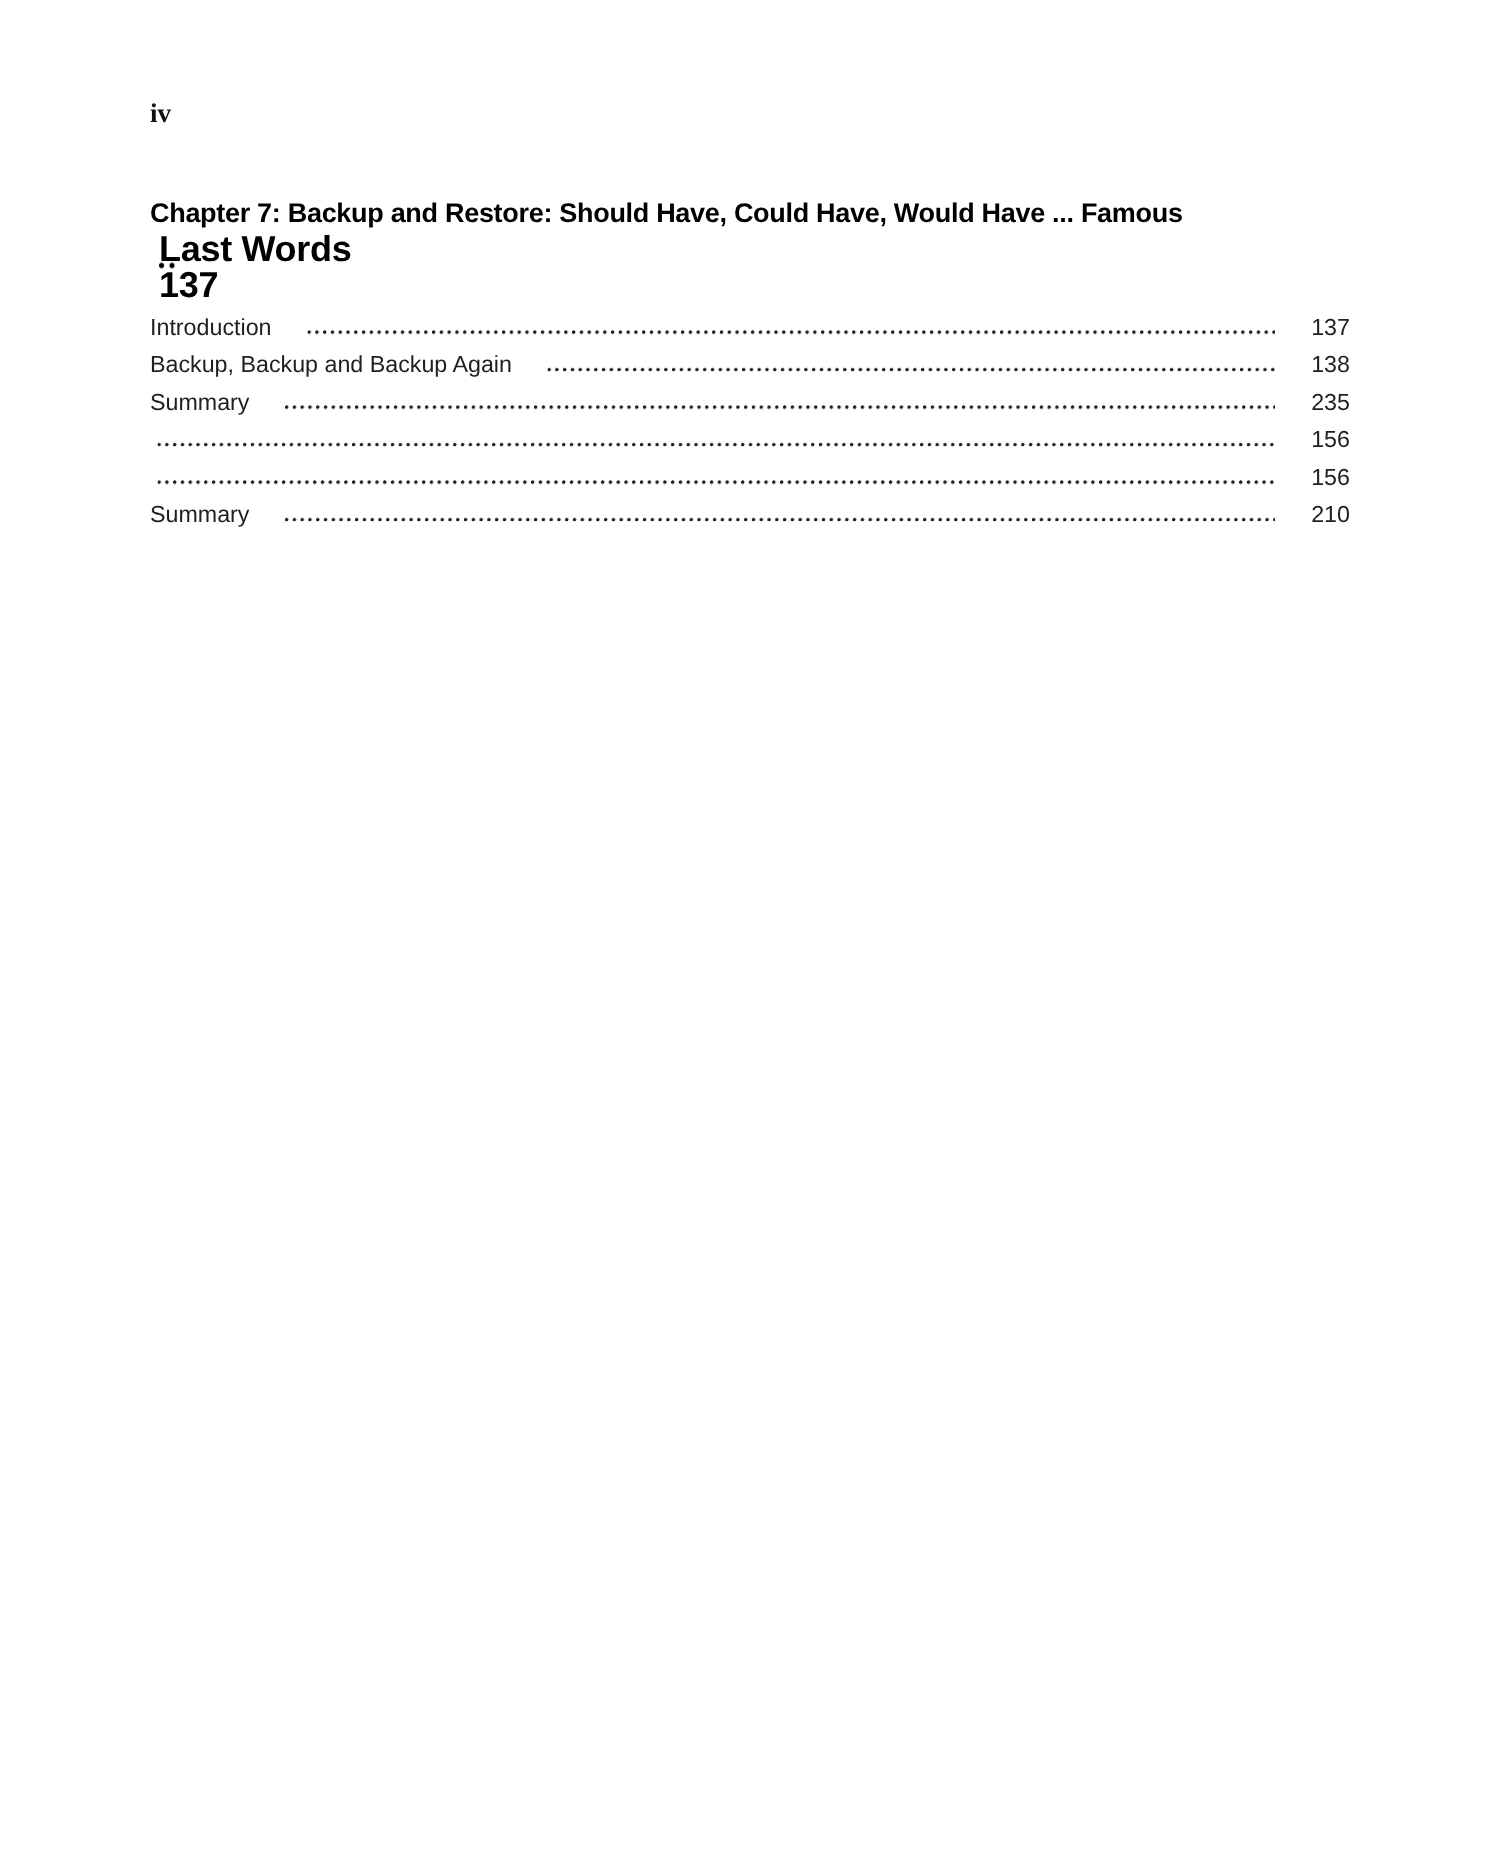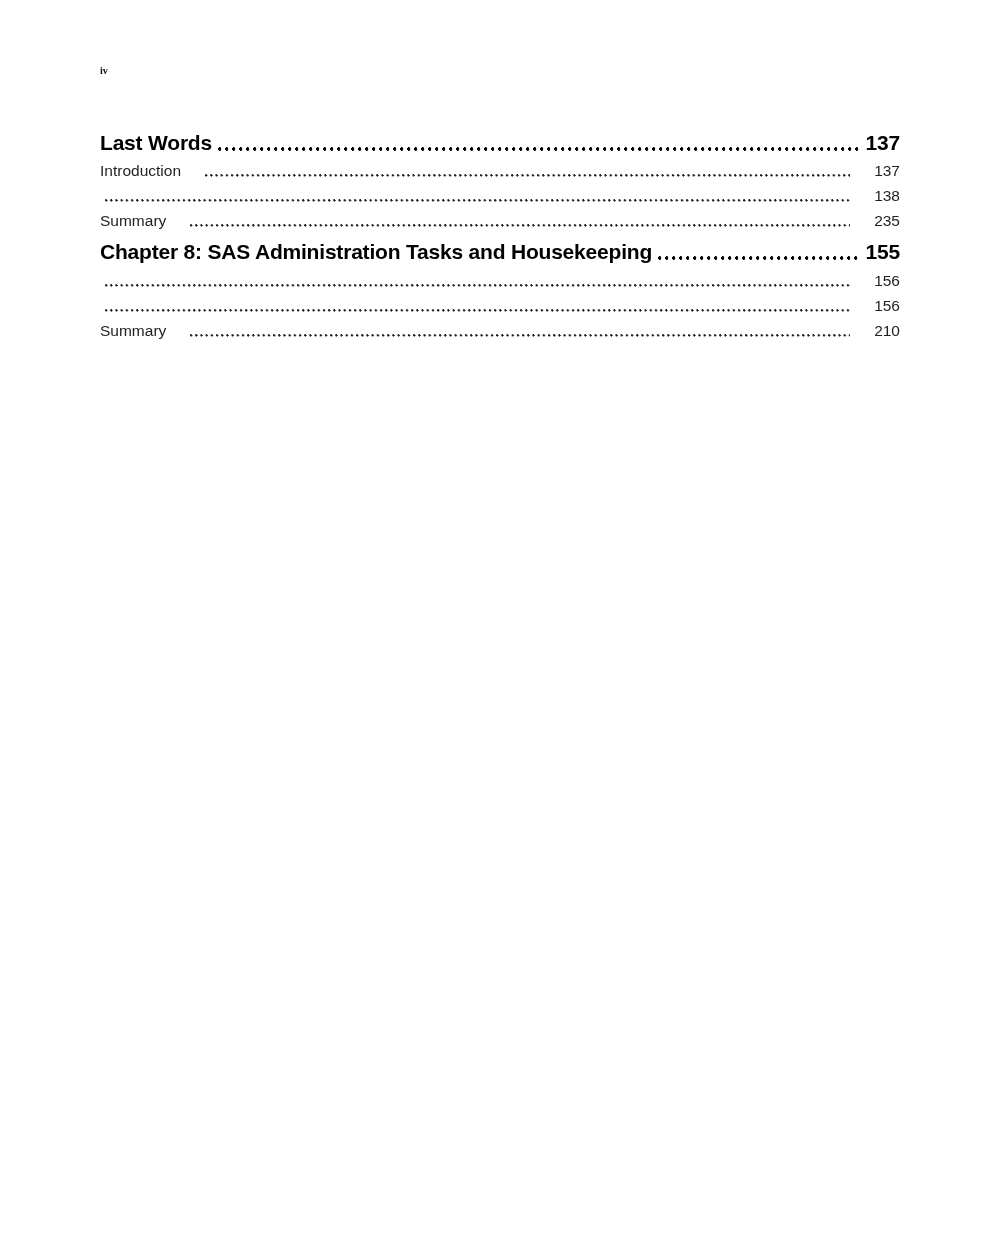--- a/index.html
+++ b/index.html
@@ -11,44 +11,45 @@
     font-family: "Liberation Sans", sans-serif;
     color: #1f1f1f;
     overflow: hidden;
   }
   .folio {
     position: absolute;
     top: 65px;
     left: 100px;
     font-family: "Liberation Serif", serif;
     font-weight: bold;
-    font-size: 10px;
+    font-size: 18px;
     color: #111;
   }
   .toc {
     position: absolute;
     top: 131px;
     left: 100px;
     width: 800px;
   }
   .toc-row { display: flex; align-items: baseline; }
   .chapter-heading {
     font-weight: bold;
     font-size: 18px;
     line-height: 23.5px;
     letter-spacing: -0.2px;
     color: #000;
     margin-bottom: 3px;
   }
   .ch-row {
     font-weight: bold;
-    font-size: 21px;
+    font-size: 24px;
     line-height: 24px;
     letter-spacing: -0.2px;
     color: #000;
+    flex-direction: column;
   }
   .ch-line1 { white-space: nowrap; }
   .ch8 { margin-top: 7px; margin-bottom: 4px; }
   .entry { font-size: 15.5px; line-height: 25px; color: #1f1f1f; gap: 19px; }
   .entry-title, .ch-text { white-space: nowrap; }
   .pagenum { white-space: nowrap; }
   .leader {
     flex: 1 1 auto;
     min-width: 12px;
     position: relative;
@@ -76,47 +77,44 @@
 </head>
 <body>
 
 <div class="page">
 
   <div class="folio">iv</div>
 
   <div class="toc">
 
     <div class="chapter-heading">
+      <div class="ch-line1">Chapter 7: Backup and Restore: Should Have, Could Have, Would Have ... Famous</div>
       <div class="toc-row ch-row">
         <span class="ch-text">Last Words</span>
         <span class="leader leader-bold"></span>
         <span class="pagenum">137</span>
       </div>
     </div>
 
     <div class="toc-row entry">
       <span class="entry-title">Introduction</span>
       <span class="leader"></span>
       <span class="pagenum">137</span>
     </div>
     <div class="toc-row entry">
+      <span class="entry-title">Backup, Backup and Backup Again</span>
       <span class="leader"></span>
       <span class="pagenum">138</span>
     </div>
     <div class="toc-row entry">
       <span class="entry-title">Summary</span>
       <span class="leader"></span>
       <span class="pagenum">235</span>
     </div>
 
-    <div class="toc-row ch-row ch8">
-      <span class="ch-text">Chapter 8: SAS Administration Tasks and Housekeeping</span>
-      <span class="leader leader-bold"></span>
-      <span class="pagenum">155</span>
-    </div>
 
     <div class="toc-row entry">
       <span class="leader"></span>
       <span class="pagenum">156</span>
     </div>
     <div class="toc-row entry">
       <span class="leader"></span>
       <span class="pagenum">156</span>
     </div>
     <div class="toc-row entry">

